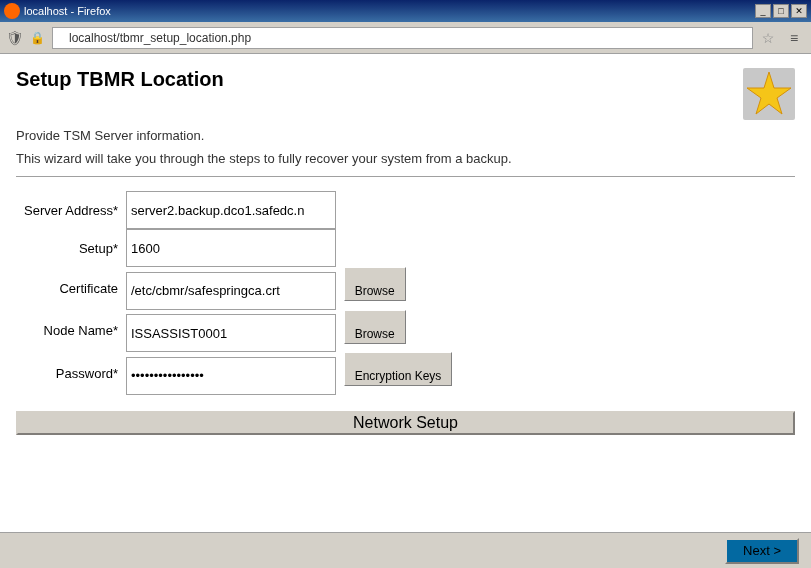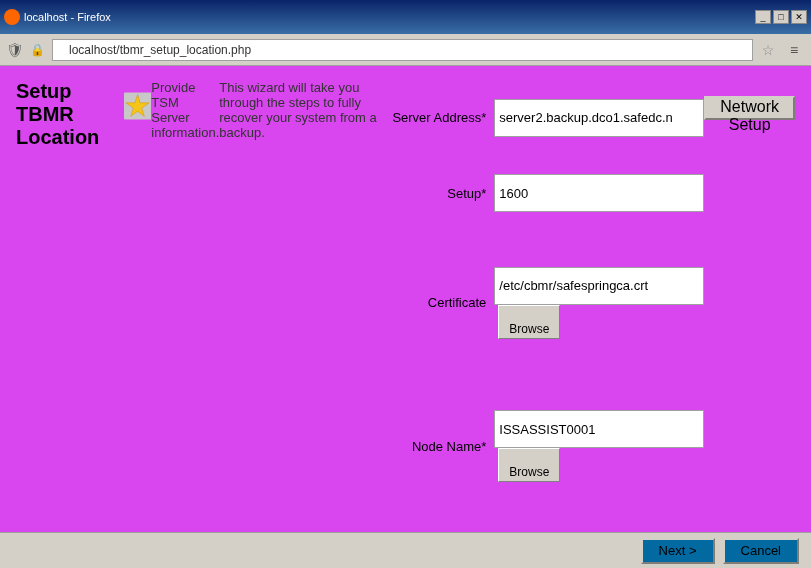--- a/index.html
+++ b/index.html
@@ -10,21 +10,21 @@
       width: 811px;
       height: 568px;
       overflow: hidden;
       display: flex;
       flex-direction: column;
     }
 
     
     .titlebar {
       background: linear-gradient(to bottom, #0a246a, #3a6ea5);
-      height: 34px;
+      height: 22px;
       display: flex;
       align-items: center;
       padding: 0 4px;
       justify-content: space-between;
     }
     .titlebar-left {
       display: flex;
       align-items: center;
       gap: 4px;
       color: white;
@@ -109,24 +109,24 @@
       font-size: 14px;
       display: flex;
       align-items: center;
       justify-content: center;
       cursor: pointer;
     }
 
     
     .content {
       flex: 1;
-      background: #d946ef;
+      background: #ffffff;
       padding: 14px 16px;
       display: flex;
-      flex-direction: row;
+      flex-direction: column;
       position: relative;
     }
 
     .page-header {
       display: flex;
       justify-content: space-between;
       align-items: flex-start;
       margin-bottom: 8px;
     }
 
@@ -299,22 +299,28 @@
         <button class="btn">Browse</button>
       </td>
     </tr>
     <tr>
       <td class="label">Node Name*</td>
       <td class="field">
         <input class="form-input" type="text" value="ISSASSIST0001" style="">
         <button class="btn">Browse</button>
       </td>
     </tr>
+    <tr>
+      <td class="label">Password*</td>
+      <td class="field">
+        <input class="form-input" type="password" value="1234567890123456" style="">
+        <button class="btn">Encryption Keys</button>
+      </td>
+    </tr>
   </tbody>
     </table>
 
   <button class="network-setup-btn">Network Setup</button>
 </div>
 
 <div class="bottombar">
   <button class="bottom-btn">Next &gt;</button>
-  <button class="bottom-btn">Cancel</button>
 </div>
 
 </body></html>

